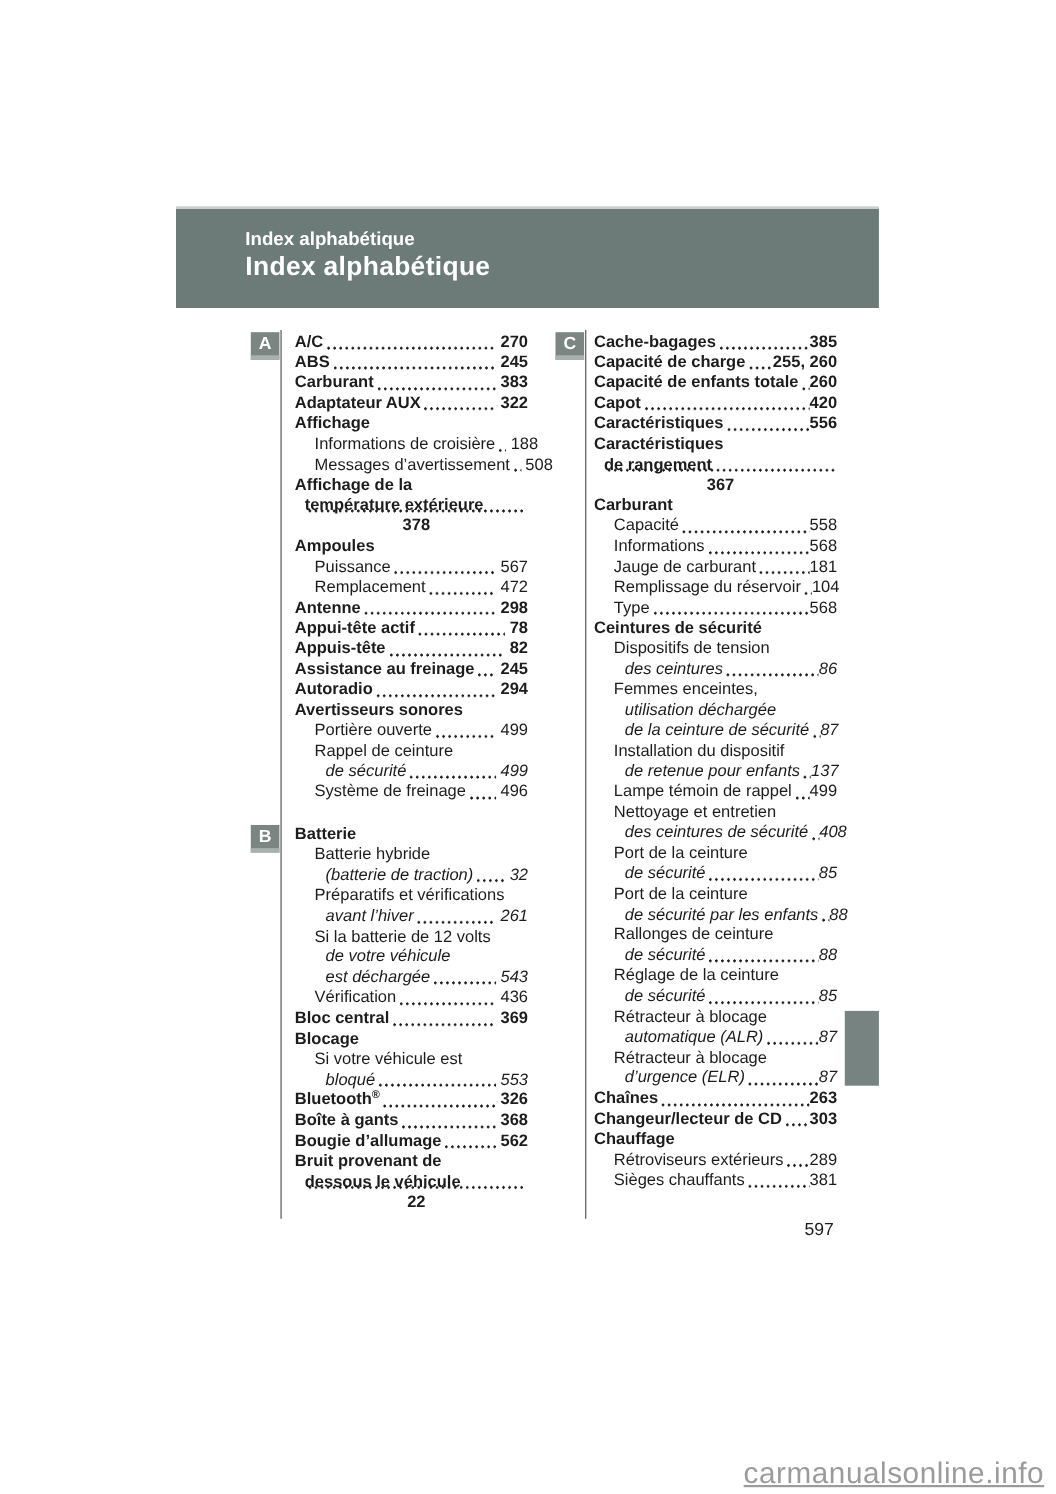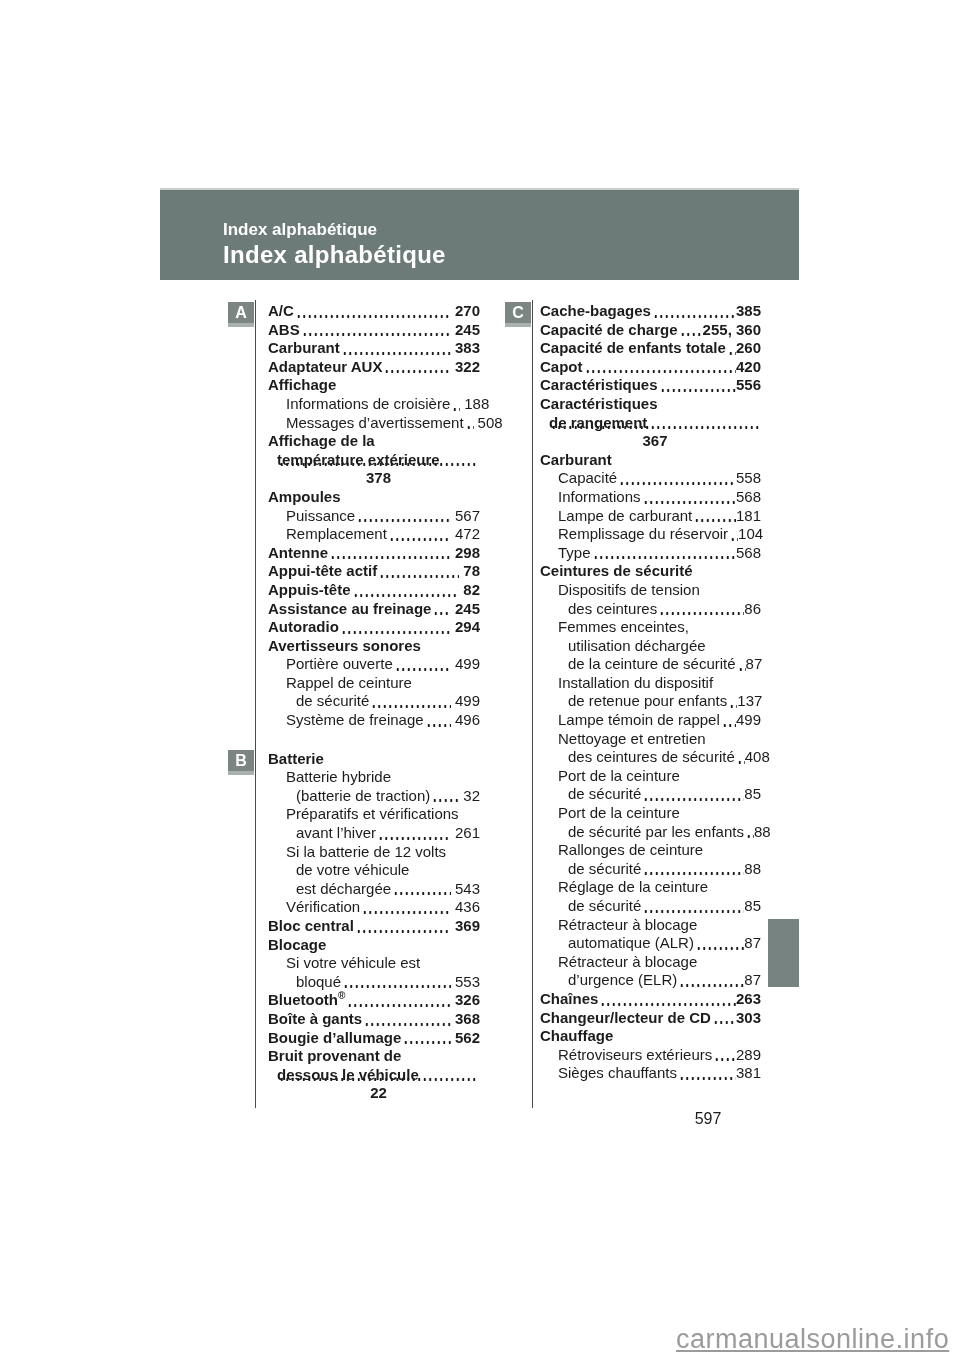--- a/index.html
+++ b/index.html
@@ -15,21 +15,21 @@
   html,body{margin:0;padding:0;}
   body{
     width:960px;height:1358px;position:relative;overflow:hidden;
     background:#ffffff;color:var(--text);
     font-family:"Liberation Sans","DejaVu Sans",sans-serif;
   }
   
   .band{
     position:absolute;left:160px;top:188px;width:639px;height:92px;
     background:var(--band);border-top:2px solid #c9cecd;
-    padding:30px 0 0 63px;
+    padding:18px 0 0 63px;
   }
   .eyebrow{font-weight:bold;font-size:17px;line-height:20px;color:#ffffff;}
   .title{font-weight:bold;font-size:24px;line-height:29px;color:#ffffff;letter-spacing:0.3px;}
   
   .col{position:absolute;top:302px;}
   #col-left{left:228px;width:252px;}
   #col-right{left:505px;width:256px;}
   .rule{position:absolute;top:-2px;width:1px;background:var(--rule);}
   #col-left .rule{left:27px;height:808px;}
   #col-right .rule{left:27px;height:808px;}
@@ -38,35 +38,35 @@
   .section + .section{margin-top:20px;}
   .marker{
     position:absolute;left:0;top:0;width:26px;height:25px;
     background:var(--marker);border-bottom:4px solid var(--marker-edge);
     color:#ffffff;font-weight:bold;font-size:16px;text-align:center;line-height:21px;
   }
   .entry{display:flex;line-height:18.6px;font-size:15px;}
   .entry.b{font-weight:bold;}
   .indent1{margin-left:9px;flex-direction:column;}
   .indent2{margin-left:18px;}
-  .indent3{margin-left:28px;}
+  .indent3{margin-left:28px;font-style:italic;}
   .label{white-space:nowrap;}
   .label sup{font-size:10px;line-height:0;}
   .page{white-space:nowrap;text-align:center;}
   .dots{flex:1;position:relative;min-width:8px;margin:0 4px 0 2px;}
   #col-right .dots{margin-right:0;}
   .dots::after{
     content:"";position:absolute;left:0;right:0;bottom:3px;height:3px;
     background-image:radial-gradient(circle, var(--text) 1.1px, transparent 1.4px);
     background-size:5.5px 3px;background-repeat:repeat-x;background-position:left center;
   }
   
   .tab{position:absolute;left:768px;top:919px;width:31px;height:68px;background:var(--tab);}
   
-  .page-num{position:absolute;left:658px;top:1110px;width:100px;text-align:center;font-size:16px;}
+  .page-num{position:absolute;left:658px;top:1110px;width:100px;text-align:right;font-size:16px;}
   .watermark{position:absolute;left:676px;top:1324px;font-size:27px;color:var(--watermark-text);letter-spacing:0.5px;text-decoration:underline;}
 </style>
 </head>
 <body>
 
 <div class="band">
   <div class="eyebrow">Index alphabétique</div>
   <div class="title">Index alphabétique</div>
 </div>
 
@@ -259,21 +259,21 @@
 <div class="section">
       <div class="marker">C</div>
       <div class="entry indent0 b">
         <span class="label">Cache-bagages</span>
         <span class="dots"></span>
         <span class="page">385</span>
       </div>
       <div class="entry indent0 b">
         <span class="label">Capacité de charge</span>
         <span class="dots"></span>
-        <span class="page">255, 360</span>
+        <span class="page">255, 260</span>
       </div>
       <div class="entry indent0 b">
         <span class="label">Capacité de enfants totale</span>
         <span class="dots"></span>
         <span class="page">260</span>
       </div>
       <div class="entry indent0 b">
         <span class="label">Capot</span>
         <span class="dots"></span>
         <span class="page">420</span>
@@ -298,21 +298,21 @@
         <span class="label">Capacité</span>
         <span class="dots"></span>
         <span class="page">558</span>
       </div>
       <div class="entry indent2">
         <span class="label">Informations</span>
         <span class="dots"></span>
         <span class="page">568</span>
       </div>
       <div class="entry indent2">
-        <span class="label">Lampe de carburant</span>
+        <span class="label">Jauge de carburant</span>
         <span class="dots"></span>
         <span class="page">181</span>
       </div>
       <div class="entry indent2">
         <span class="label">Remplissage du réservoir</span>
         <span class="dots"></span>
         <span class="page">104</span>
       </div>
       <div class="entry indent2">
         <span class="label">Type</span>

